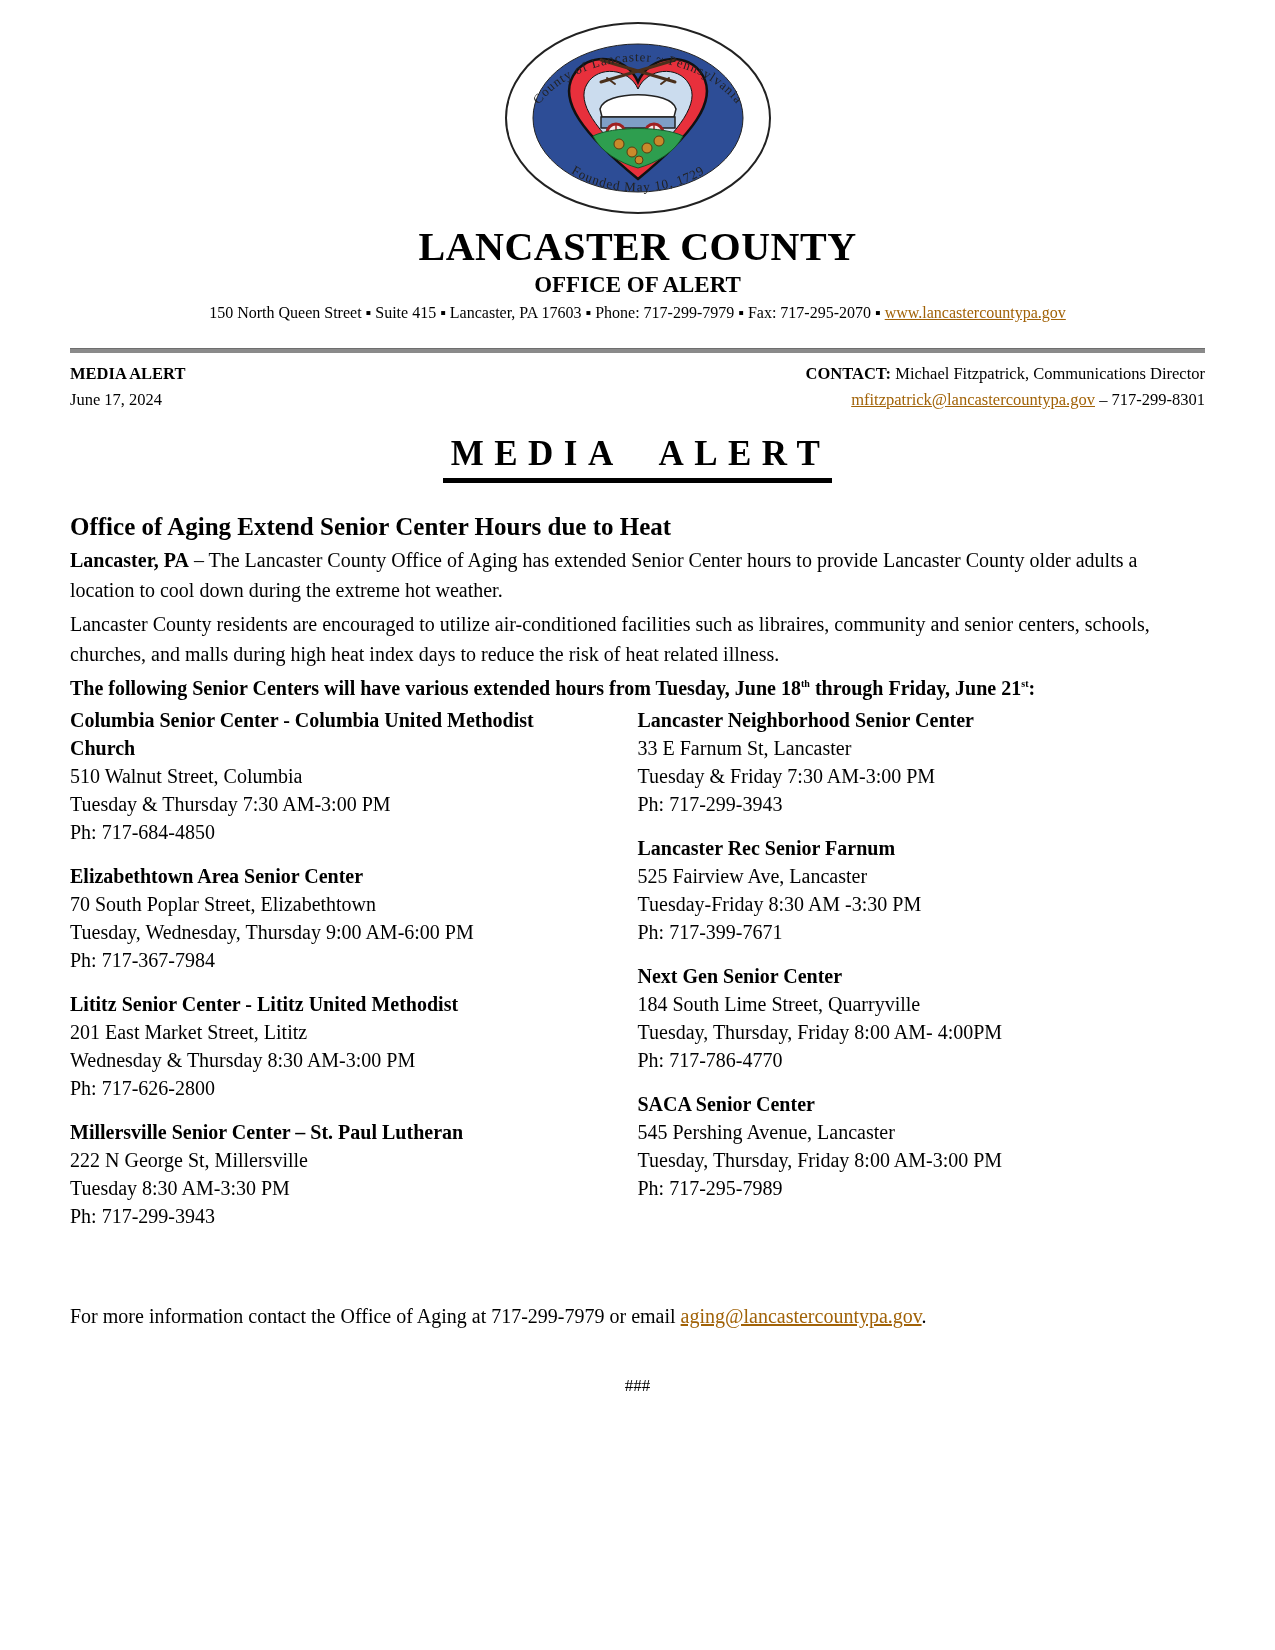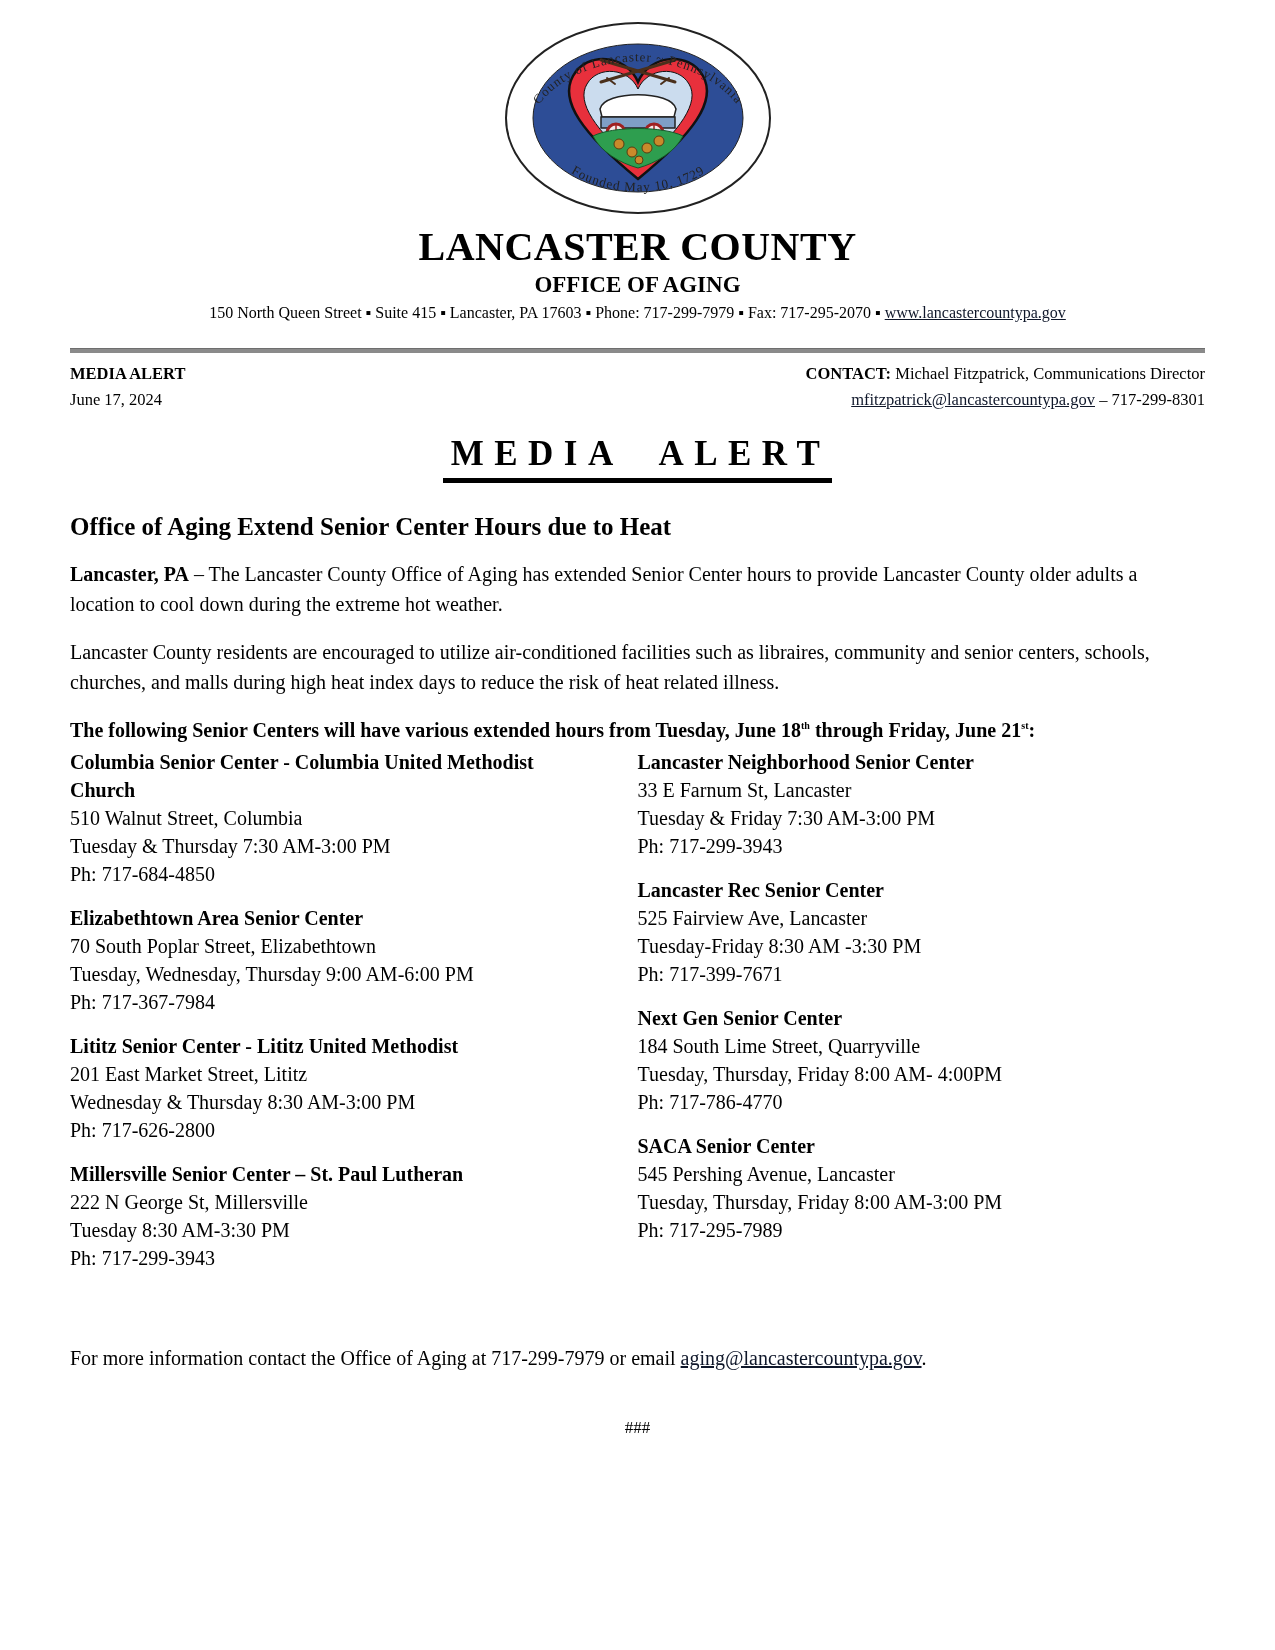--- a/index.html
+++ b/index.html
@@ -20,21 +20,21 @@
     text-align:center; font-weight:bold; font-size:40px;
     line-height:1.05; margin-top:6px; letter-spacing:0.5px;
   }
   .dept-name {
     text-align:center; font-weight:bold; font-size:23px;
     line-height:1.1; margin-top:4px;
   }
   .address-line {
     text-align:center; font-size:16px; margin-top:6px; line-height:1.3;
   }
-  a.doc-link { color:#0f172a; text-decoration:underline; cursor:pointer; }
+  a.doc-link { color:#a16207; text-decoration:underline; cursor:pointer; }
 
   .rule { height:4px; background:#8a8a8a; border-top:1px solid #6e6e6e; margin-top:24px; }
 
   .meta-row {
     display:flex; justify-content:space-between;
     font-size:16.5px; line-height:1.55; margin-top:8px;
   }
   .meta-left  { text-align:left; }
   .meta-right { text-align:right; }
 
@@ -43,21 +43,21 @@
   .headline {
     display:inline-block; font-weight:bold; font-size:35px;
     letter-spacing:0.30em; word-spacing:0.55em;
     border-bottom:5px solid #000; padding:0 2px 4px 8px;
   }
   .subtitle {
     text-align:left; font-weight:bold; font-size:25px; margin-top:30px;
   }
 
   
-  .para { font-size:20px; line-height:1.5; margin-top:18px; }
+  .para { font-size:20px; line-height:1.5; margin-top:4px; }
   .para.first { }
   .para.bold { font-weight:bold; }
   .para sup { font-size:10px; vertical-align:super; line-height:0; }
 
   .columns { display:flex; margin-top:3px; }
   .col { width:50%; box-sizing:border-box; }
   .col-left { padding-right:45px; }
   .entry { font-size:20px; line-height:1.4; margin-bottom:16px; }
   .entry-name { font-weight:bold; }
 
@@ -112,21 +112,21 @@
         <text font-family="Liberation Serif, serif" font-size="13" fill="#222" letter-spacing="1">
           <textPath href="#topArc" startOffset="50%" text-anchor="middle">County of Lancaster ~ Pennsylvania</textPath>
         </text>
         <text font-family="Liberation Serif, serif" font-size="13" fill="#222" letter-spacing="1">
           <textPath href="#bottomArc" startOffset="50%" text-anchor="middle">Founded May 10, 1729</textPath>
         </text>
       </svg>
     </div>
 
     <div class="org-name">LANCASTER COUNTY</div>
-    <div class="dept-name">OFFICE OF AGING</div>
+    <div class="dept-name">OFFICE OF ALERT</div>
     <div class="address-line">
       <span>150 North Queen Street ▪ Suite 415 ▪ Lancaster, PA 17603 ▪ Phone: 717-299-7979 ▪ Fax: 717-295-2070 ▪ </span><a class="doc-link">www.lancastercountypa.gov</a>
     </div>
 
     <div class="rule"></div>
 
     <div class="meta-row">
       <div class="meta-left">
         <div><b>MEDIA ALERT</b></div>
         <div>June 17, 2024</div>
@@ -189,21 +189,21 @@
       <div class="col">
 
         <div class="entry">
           <div class="entry-name">Lancaster Neighborhood Senior Center</div>
           <div>33 E Farnum St, Lancaster</div>
           <div>Tuesday &amp; Friday 7:30 AM-3:00 PM</div>
           <div>Ph: 717-299-3943</div>
         </div>
 
         <div class="entry">
-          <div class="entry-name">Lancaster Rec Senior Center</div>
+          <div class="entry-name">Lancaster Rec Senior Farnum</div>
           <div>525 Fairview Ave, Lancaster</div>
           <div>Tuesday-Friday 8:30 AM -3:30 PM</div>
           <div>Ph: 717-399-7671</div>
         </div>
 
         <div class="entry">
           <div class="entry-name">Next Gen Senior Center</div>
           <div>184 South Lime Street, Quarryville</div>
           <div>Tuesday, Thursday, Friday 8:00 AM- 4:00PM</div>
           <div>Ph: 717-786-4770</div>

